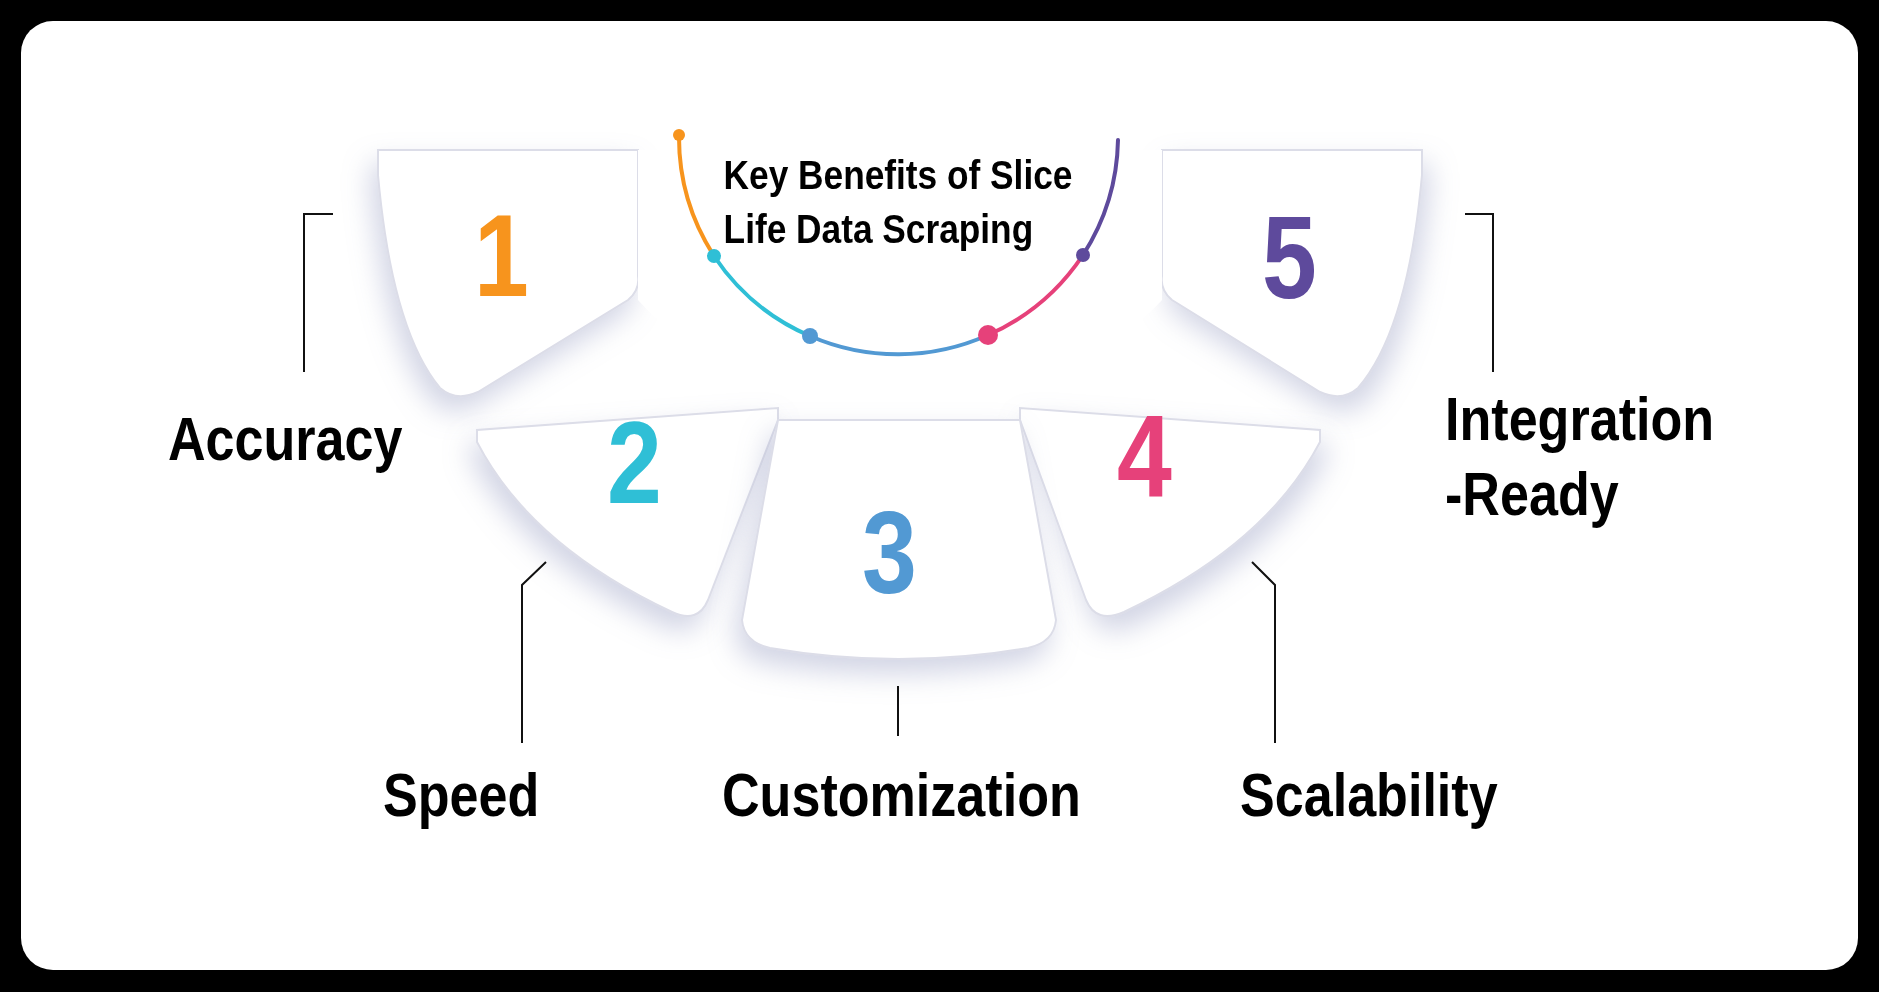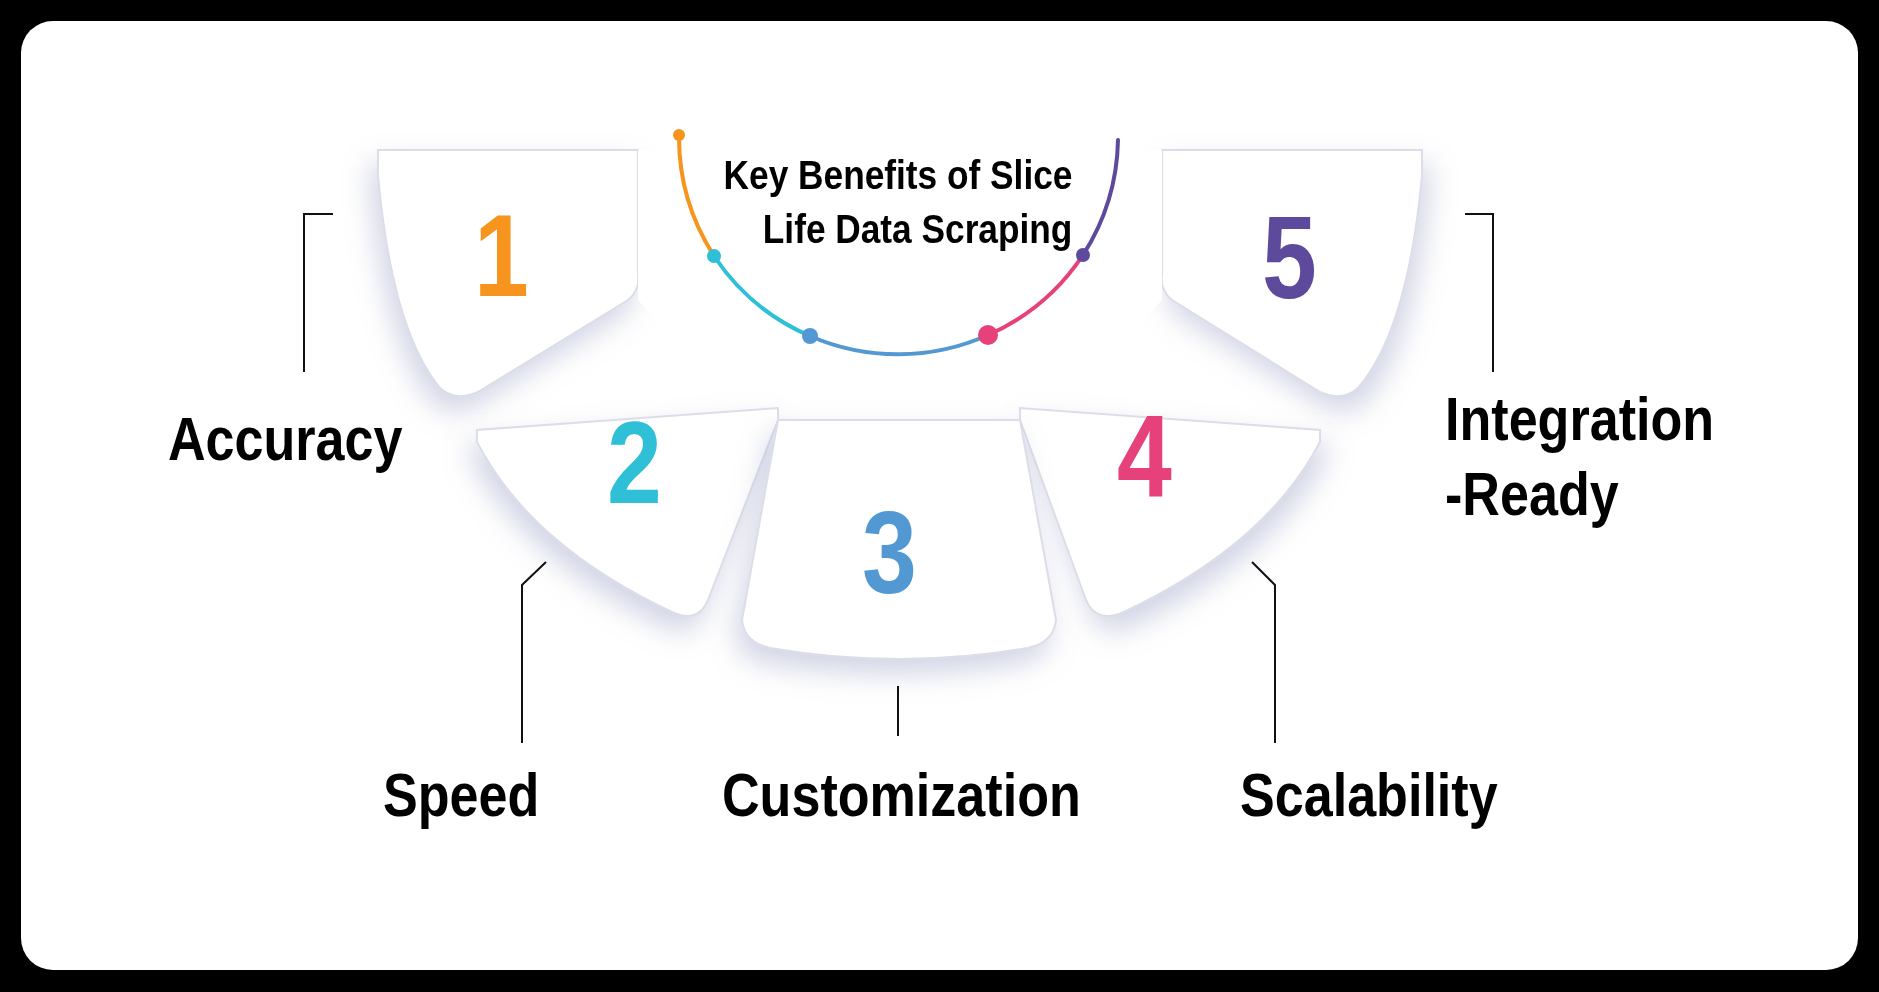--- a/index.html
+++ b/index.html
@@ -17,21 +17,21 @@
     position: absolute; font-weight: bold; color: #000000;
     white-space: nowrap; transform-origin: left top;
     letter-spacing: 0px; line-height: 1;
   }
   .num {
     position: absolute; font-weight: bold; line-height: 1;
     transform-origin: left top; white-space: nowrap;
   }
   .title {
     position: absolute; left: 898px; top: 148px; transform: translateX(-50%);
-    text-align: right; font-weight: bold; color: #000; font-size: 41px; line-height: 54px;
+    text-align: left; font-weight: bold; color: #000; font-size: 41px; line-height: 54px;
     white-space: nowrap;
   }
   .title span { display: block; transform: scaleX(0.86); }
 </style>
 </head>
 <body>
 
 <div class="card"></div>
 
 <svg class="stage" width="1879" height="992" viewBox="0 0 1879 992">

